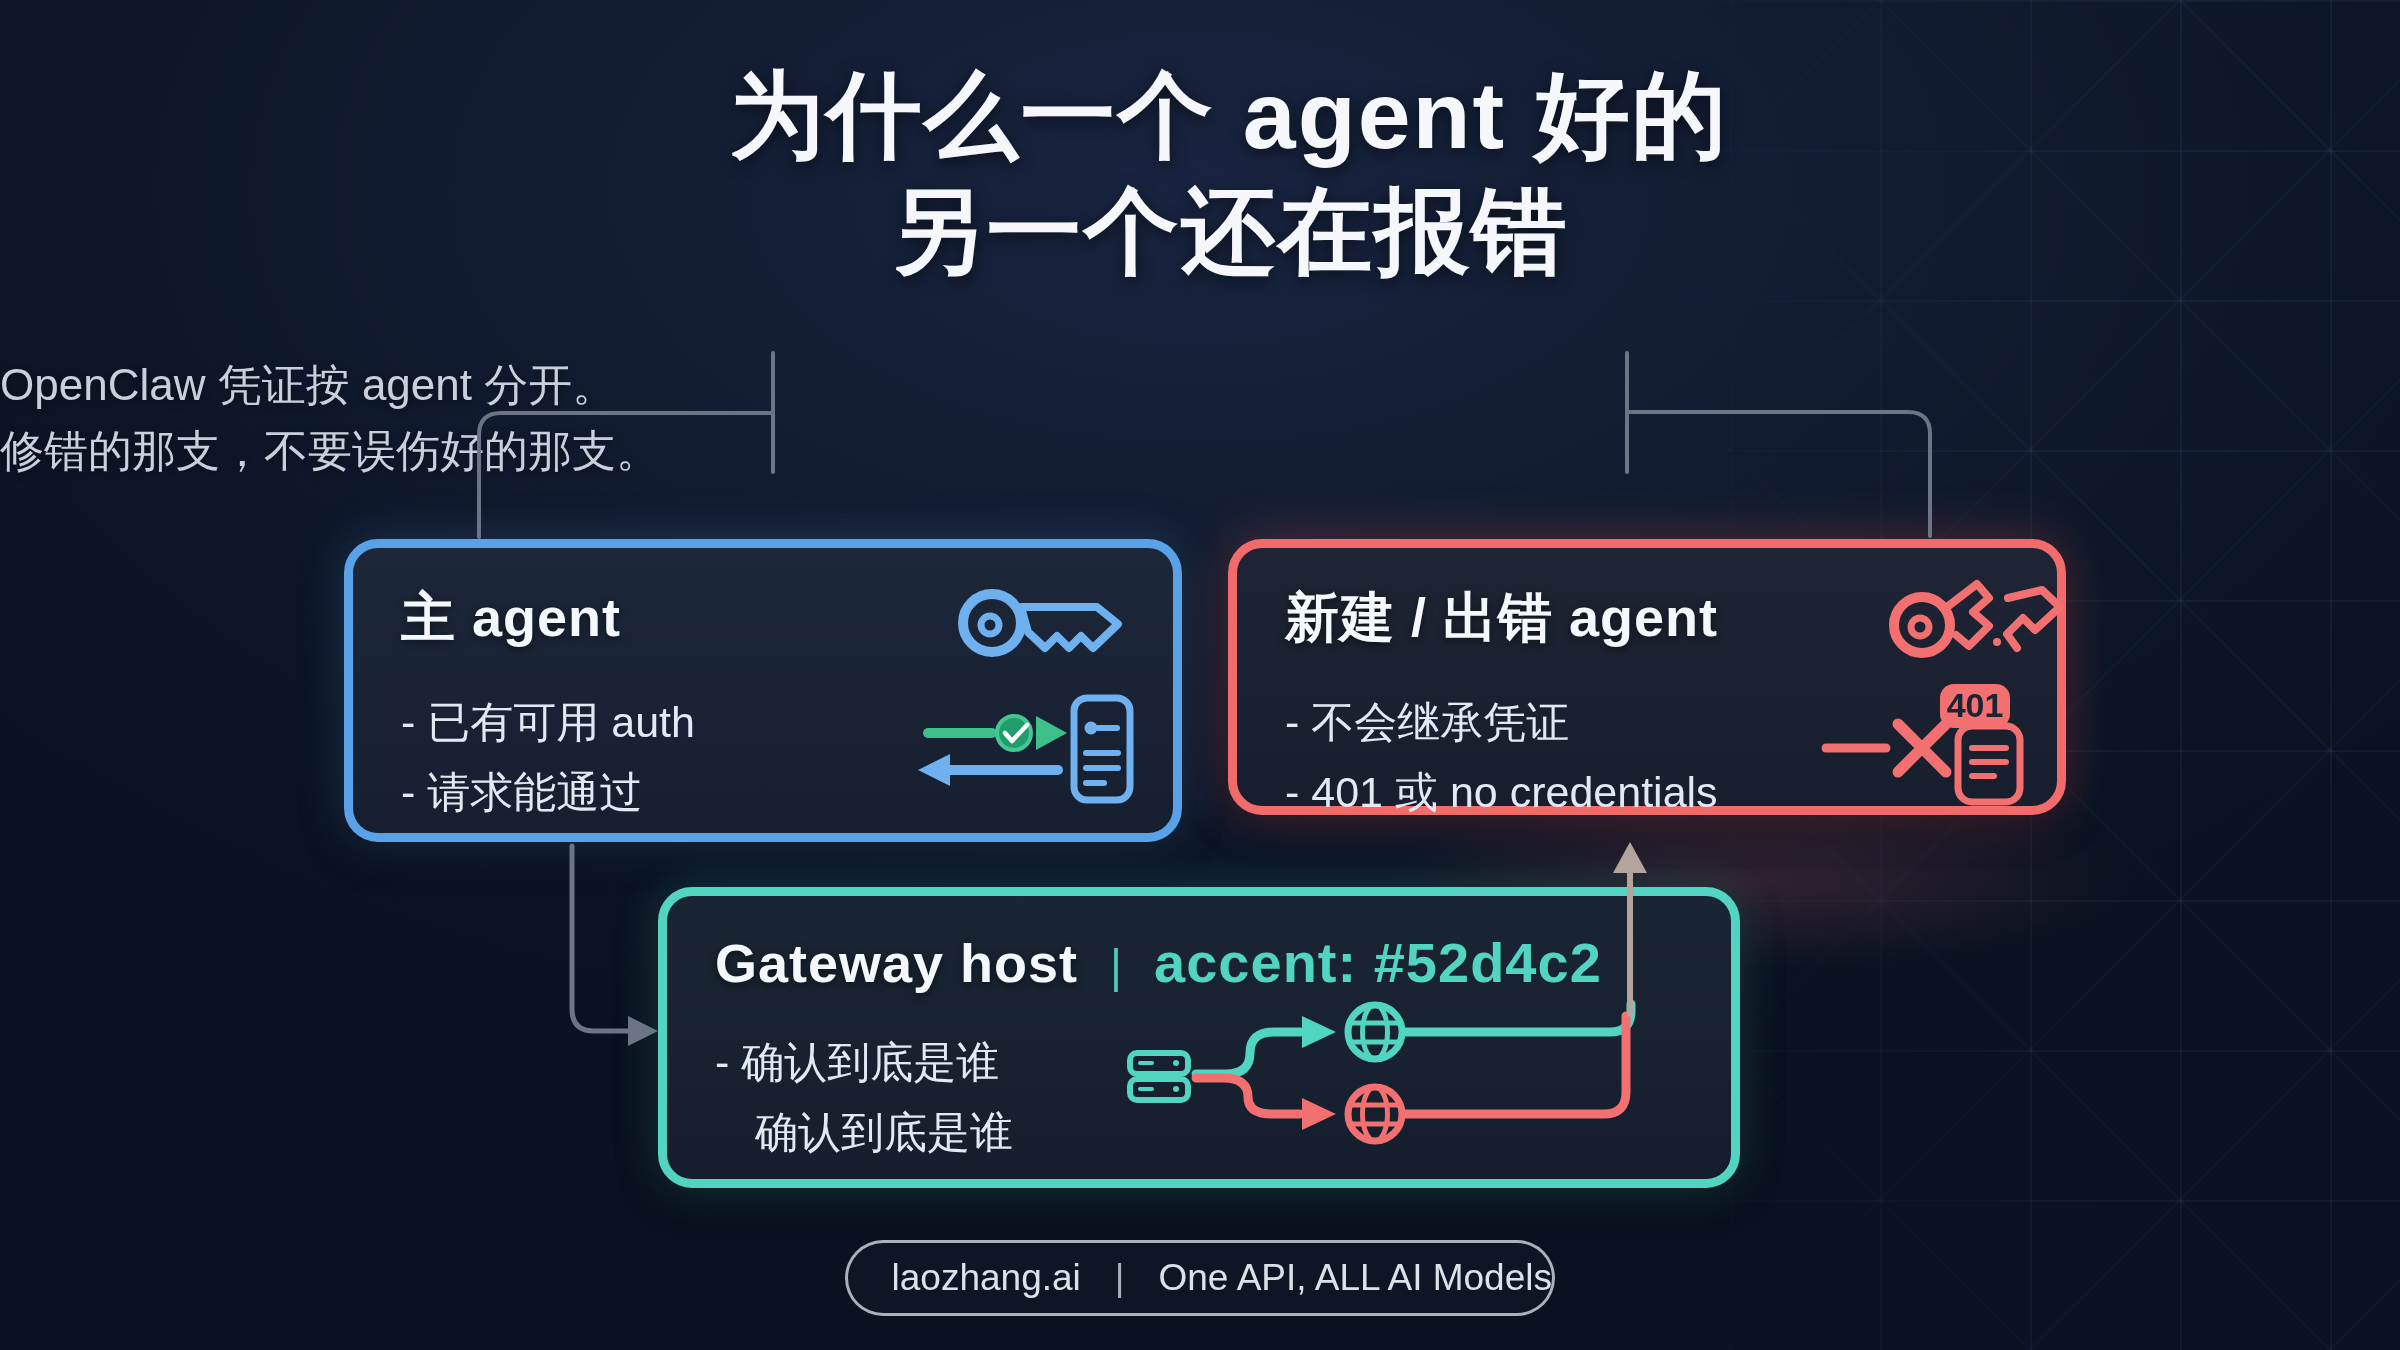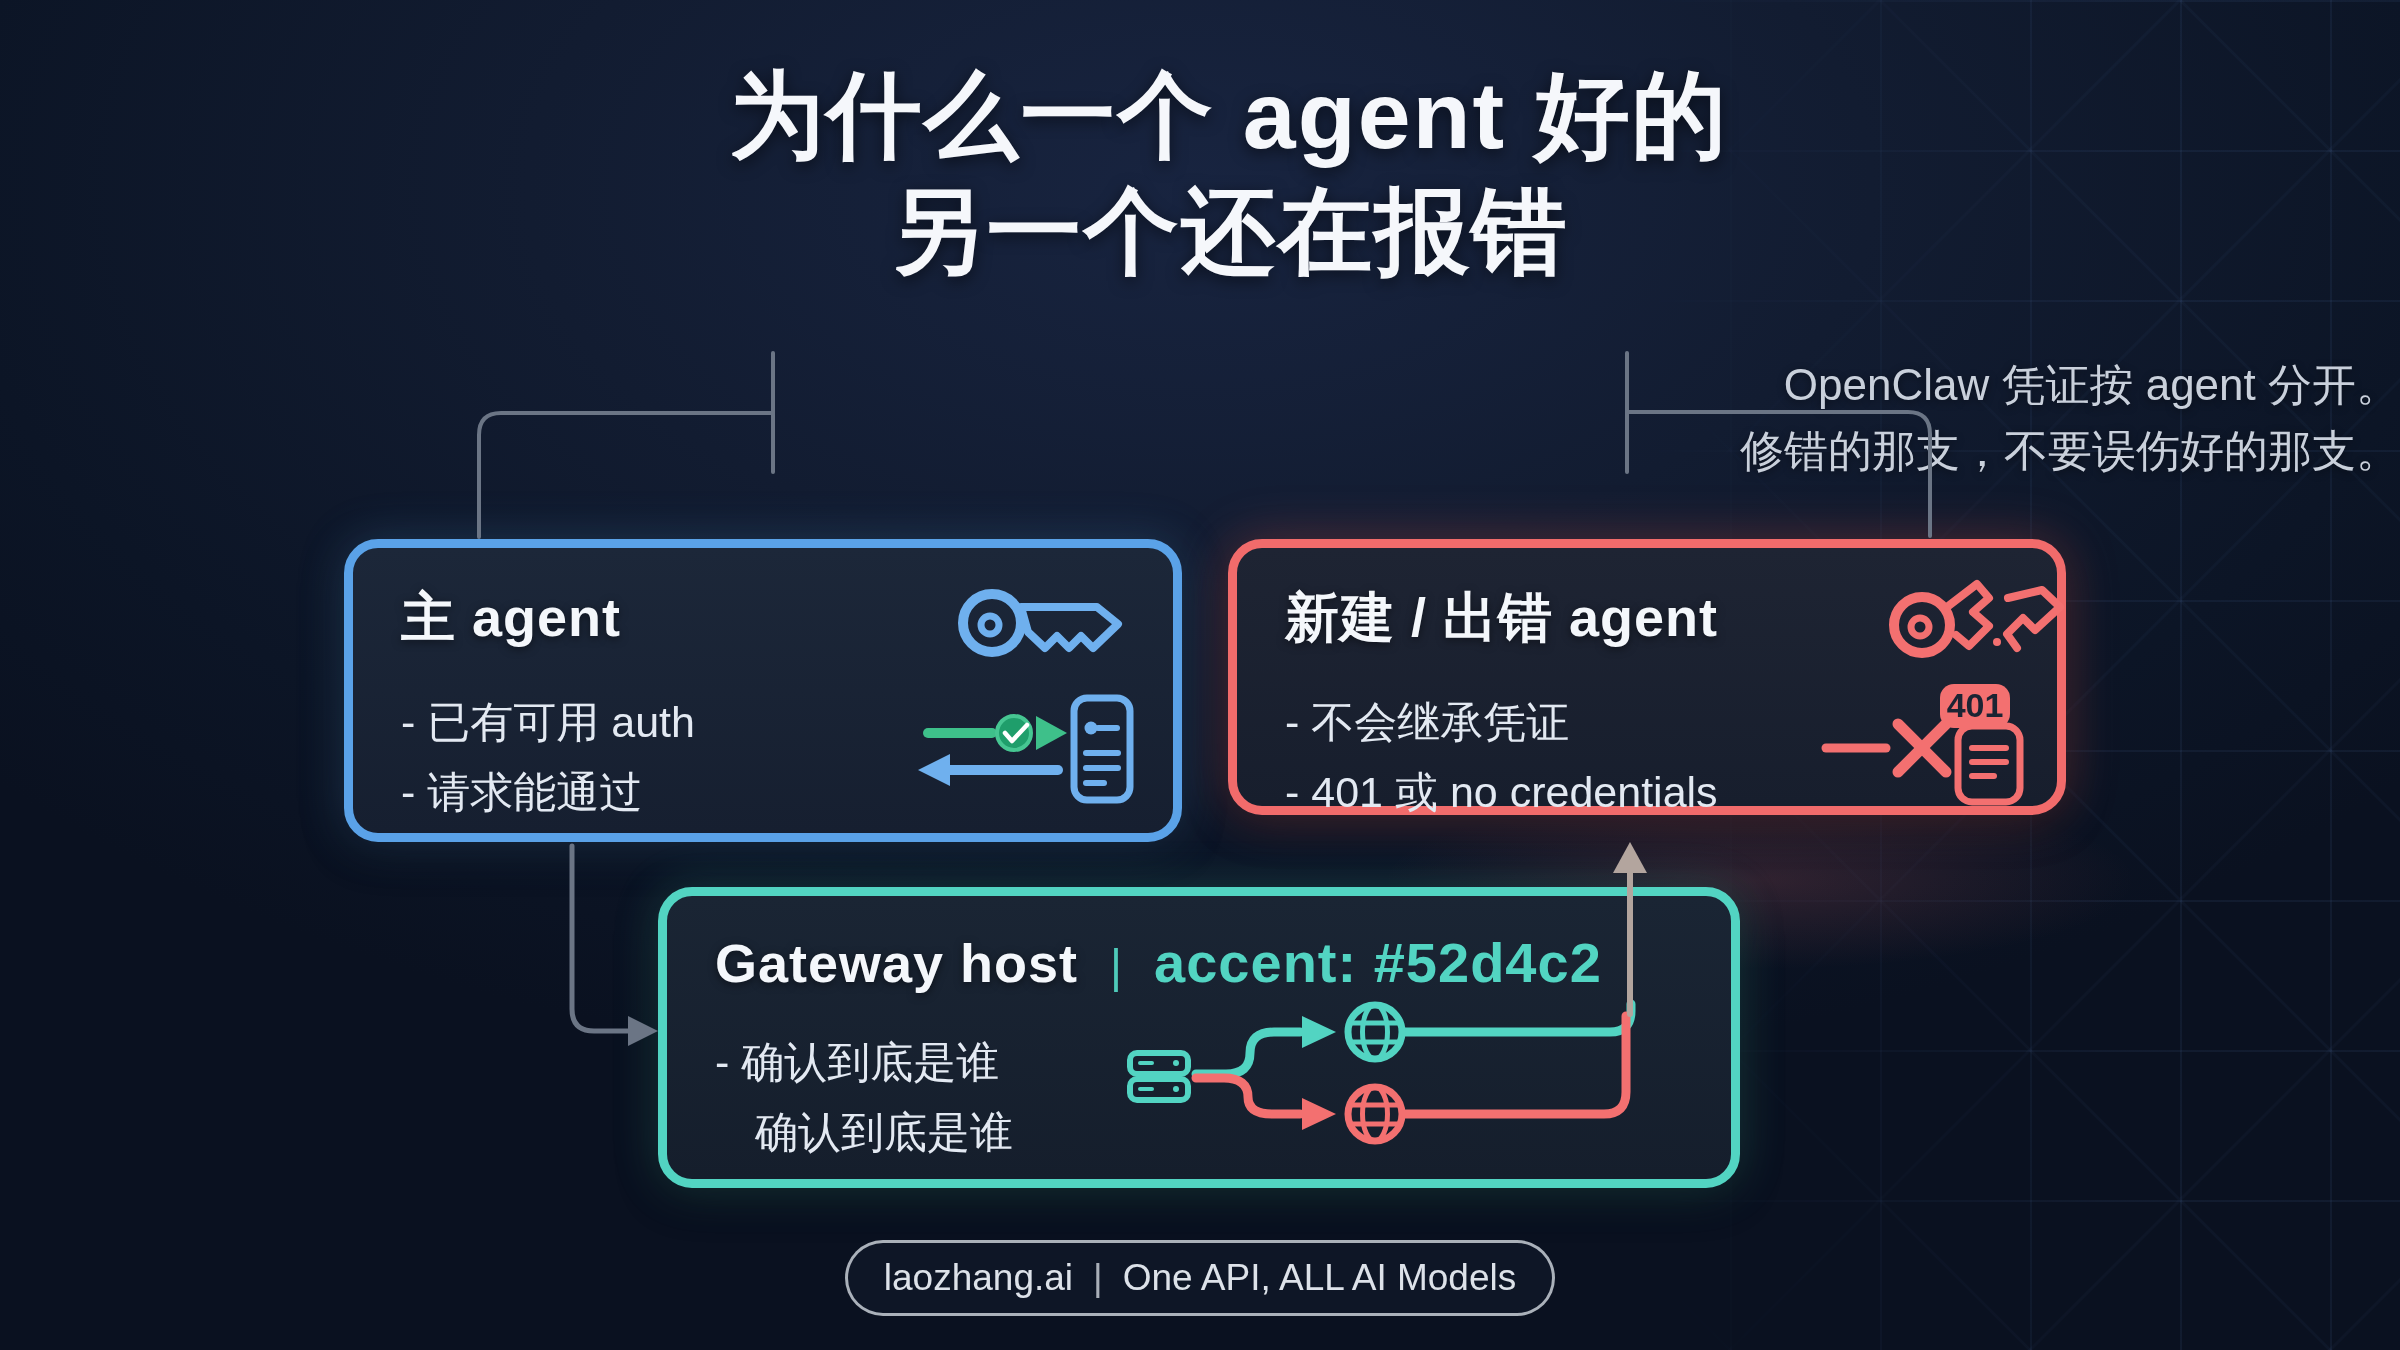--- a/index.html
+++ b/index.html
@@ -14,21 +14,21 @@
       linear-gradient(45deg, transparent 49.5%, rgba(96,134,196,0.06) 49.8%, rgba(96,134,196,0.06) 50.2%, transparent 50.5%),
       linear-gradient(-45deg, transparent 49.5%, rgba(96,134,196,0.05) 49.8%, rgba(96,134,196,0.05) 50.2%, transparent 50.5%);
     background-size:150px 150px,150px 150px,300px 300px,300px 300px;
     -webkit-mask-image:linear-gradient(to left,#000 35%,transparent 95%);
     mask-image:linear-gradient(to left,#000 35%,transparent 95%);}
   #red-glow{position:absolute;left:1380px;top:790px;width:760px;height:180px;
     background:radial-gradient(ellipse at center, rgba(241,107,107,0.16), rgba(241,107,107,0) 70%);}
   .title{position:absolute;left:0;top:58px;width:2400px;text-align:center;
     color:#f5f7fb;font-size:95px;font-weight:800;line-height:1.22;letter-spacing:2px;
     text-shadow:0 4px 16px rgba(0,0,0,.55);margin-left:29px;}
-  .subtitle{position:absolute;left:0;top:352px;width:2400px;text-align:right;
+  .subtitle{position:absolute;left:0;top:352px;width:2400px;text-align:left;
     color:#c9d0db;font-size:44px;font-weight:500;line-height:1.5;
     text-shadow:0 2px 8px rgba(0,0,0,.45);}
   .box{position:absolute;box-sizing:border-box;border-radius:34px;border:9px solid;}
   #box-main{left:344px;top:539px;width:838px;height:303px;border-color:#5aa2e8;
     background:linear-gradient(180deg,#1c2739 0%,#161f30 100%);
     box-shadow:0 0 46px rgba(90,162,232,.25),0 10px 40px rgba(0,0,0,.45);padding-left:30px;}
   #box-error{left:1228px;top:539px;width:838px;height:276px;border-color:#f16b6b;
     background:linear-gradient(180deg,#1e2433 0%,#171e2d 100%);
     box-shadow:0 0 52px rgba(241,107,107,.30),0 10px 40px rgba(0,0,0,.45);}
   #box-gateway{left:658px;top:887px;width:1082px;height:301px;border-color:#52d4c2;
@@ -37,22 +37,22 @@
   .box-content{position:absolute;left:0;top:0;right:0;bottom:0;padding:34px 46px 0 48px;}
   .box-heading{margin:0;font-size:54px;font-weight:800;color:#f4f7fb;letter-spacing:1px;
     text-shadow:0 2px 8px rgba(0,0,0,.5);}
   .bullets{margin-top:32px;font-size:43px;color:#e3e9f2;line-height:70px;font-weight:500;}
   .heading-row{display:flex;align-items:baseline;gap:32px;}
   .gateway-divider{color:#52d4c2;font-size:46px;font-weight:300;opacity:.95;}
   .gateway-accent{color:#52d4c2;font-size:56px;font-weight:700;letter-spacing:1px;text-align:right;}
   .indent2{padding-left:40px;}
   #footer-pill{position:absolute;left:845px;top:1240px;width:710px;height:76px;
     box-sizing:border-box;border:3px solid rgba(210,216,224,.8);border-radius:40px;
-    background:rgba(18,27,44,.55);display:flex;align-items:center;justify-content:center;
-    gap:20px;color:#dde2e9;font-size:37px;font-weight:500;}
+    background:rgba(18,27,44,.55);display:flex;align-items:center;justify-content:flex-end;
+    gap:34px;color:#dde2e9;font-size:37px;font-weight:500;}
   .footer-divider{opacity:.75;font-weight:300;}
   #overlay{position:absolute;left:0;top:0;pointer-events:none;}
 </style>
 </head>
 <body>
 
 <div id="canvas">
   <div id="grid"></div>
   <div id="red-glow"></div>
 

